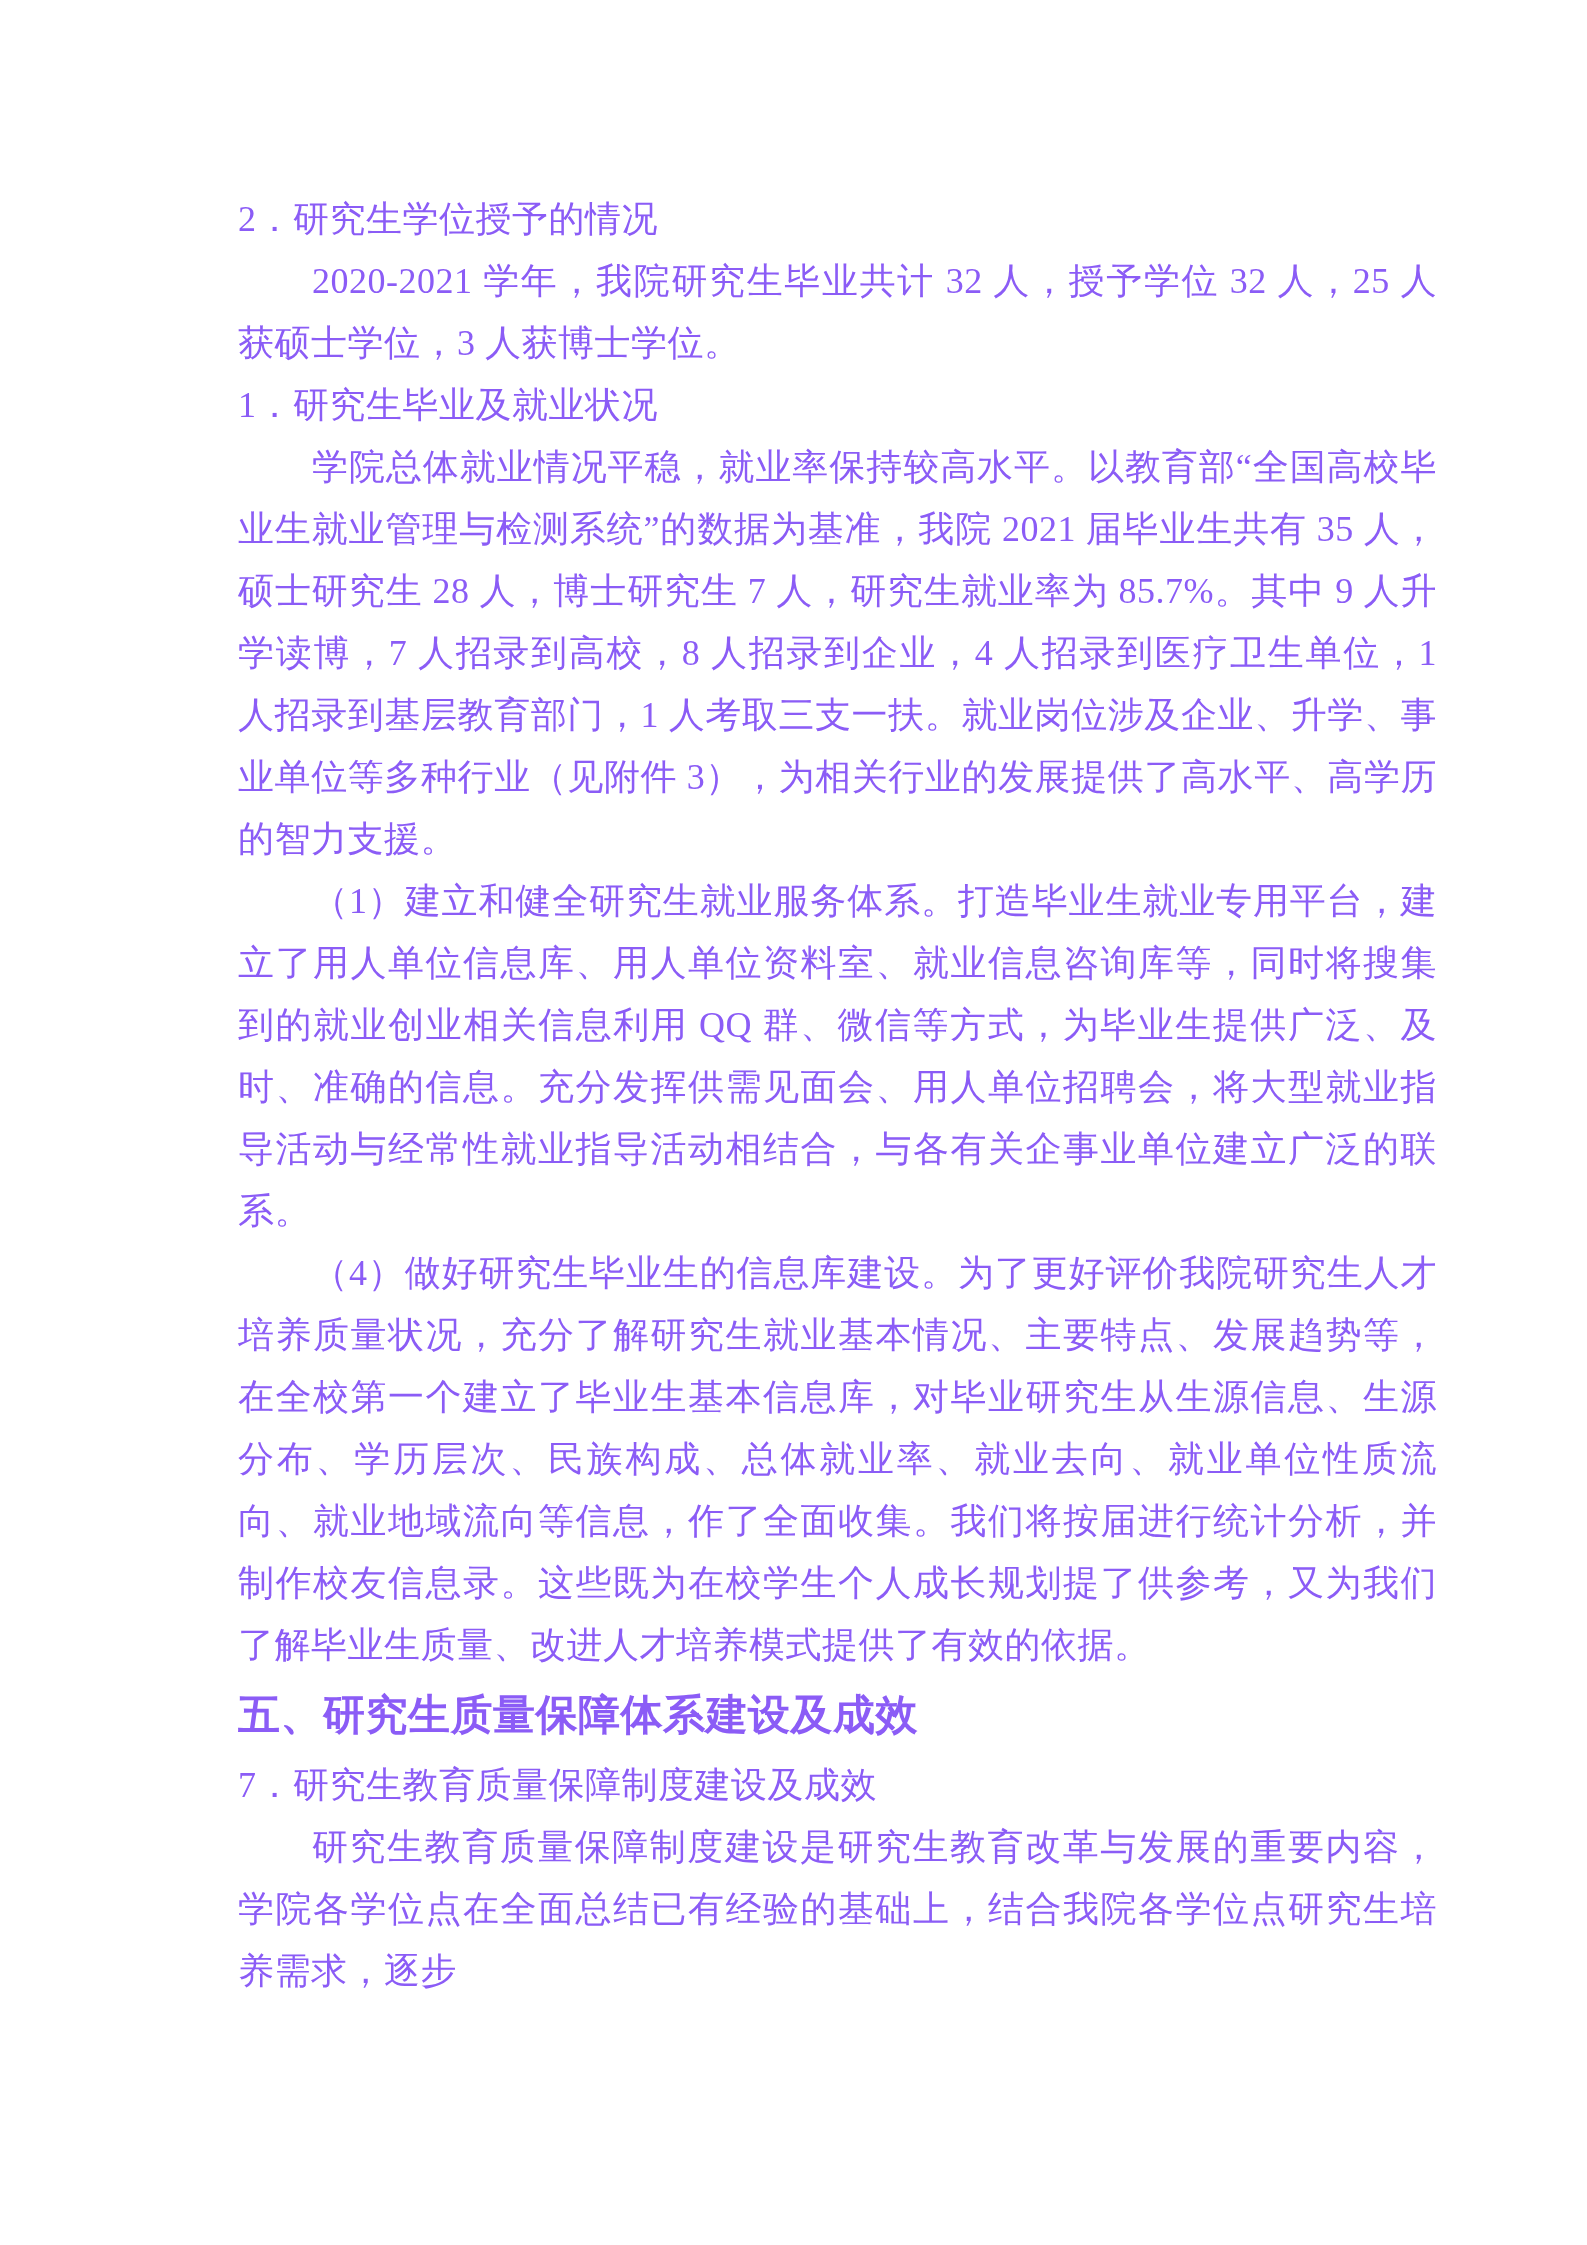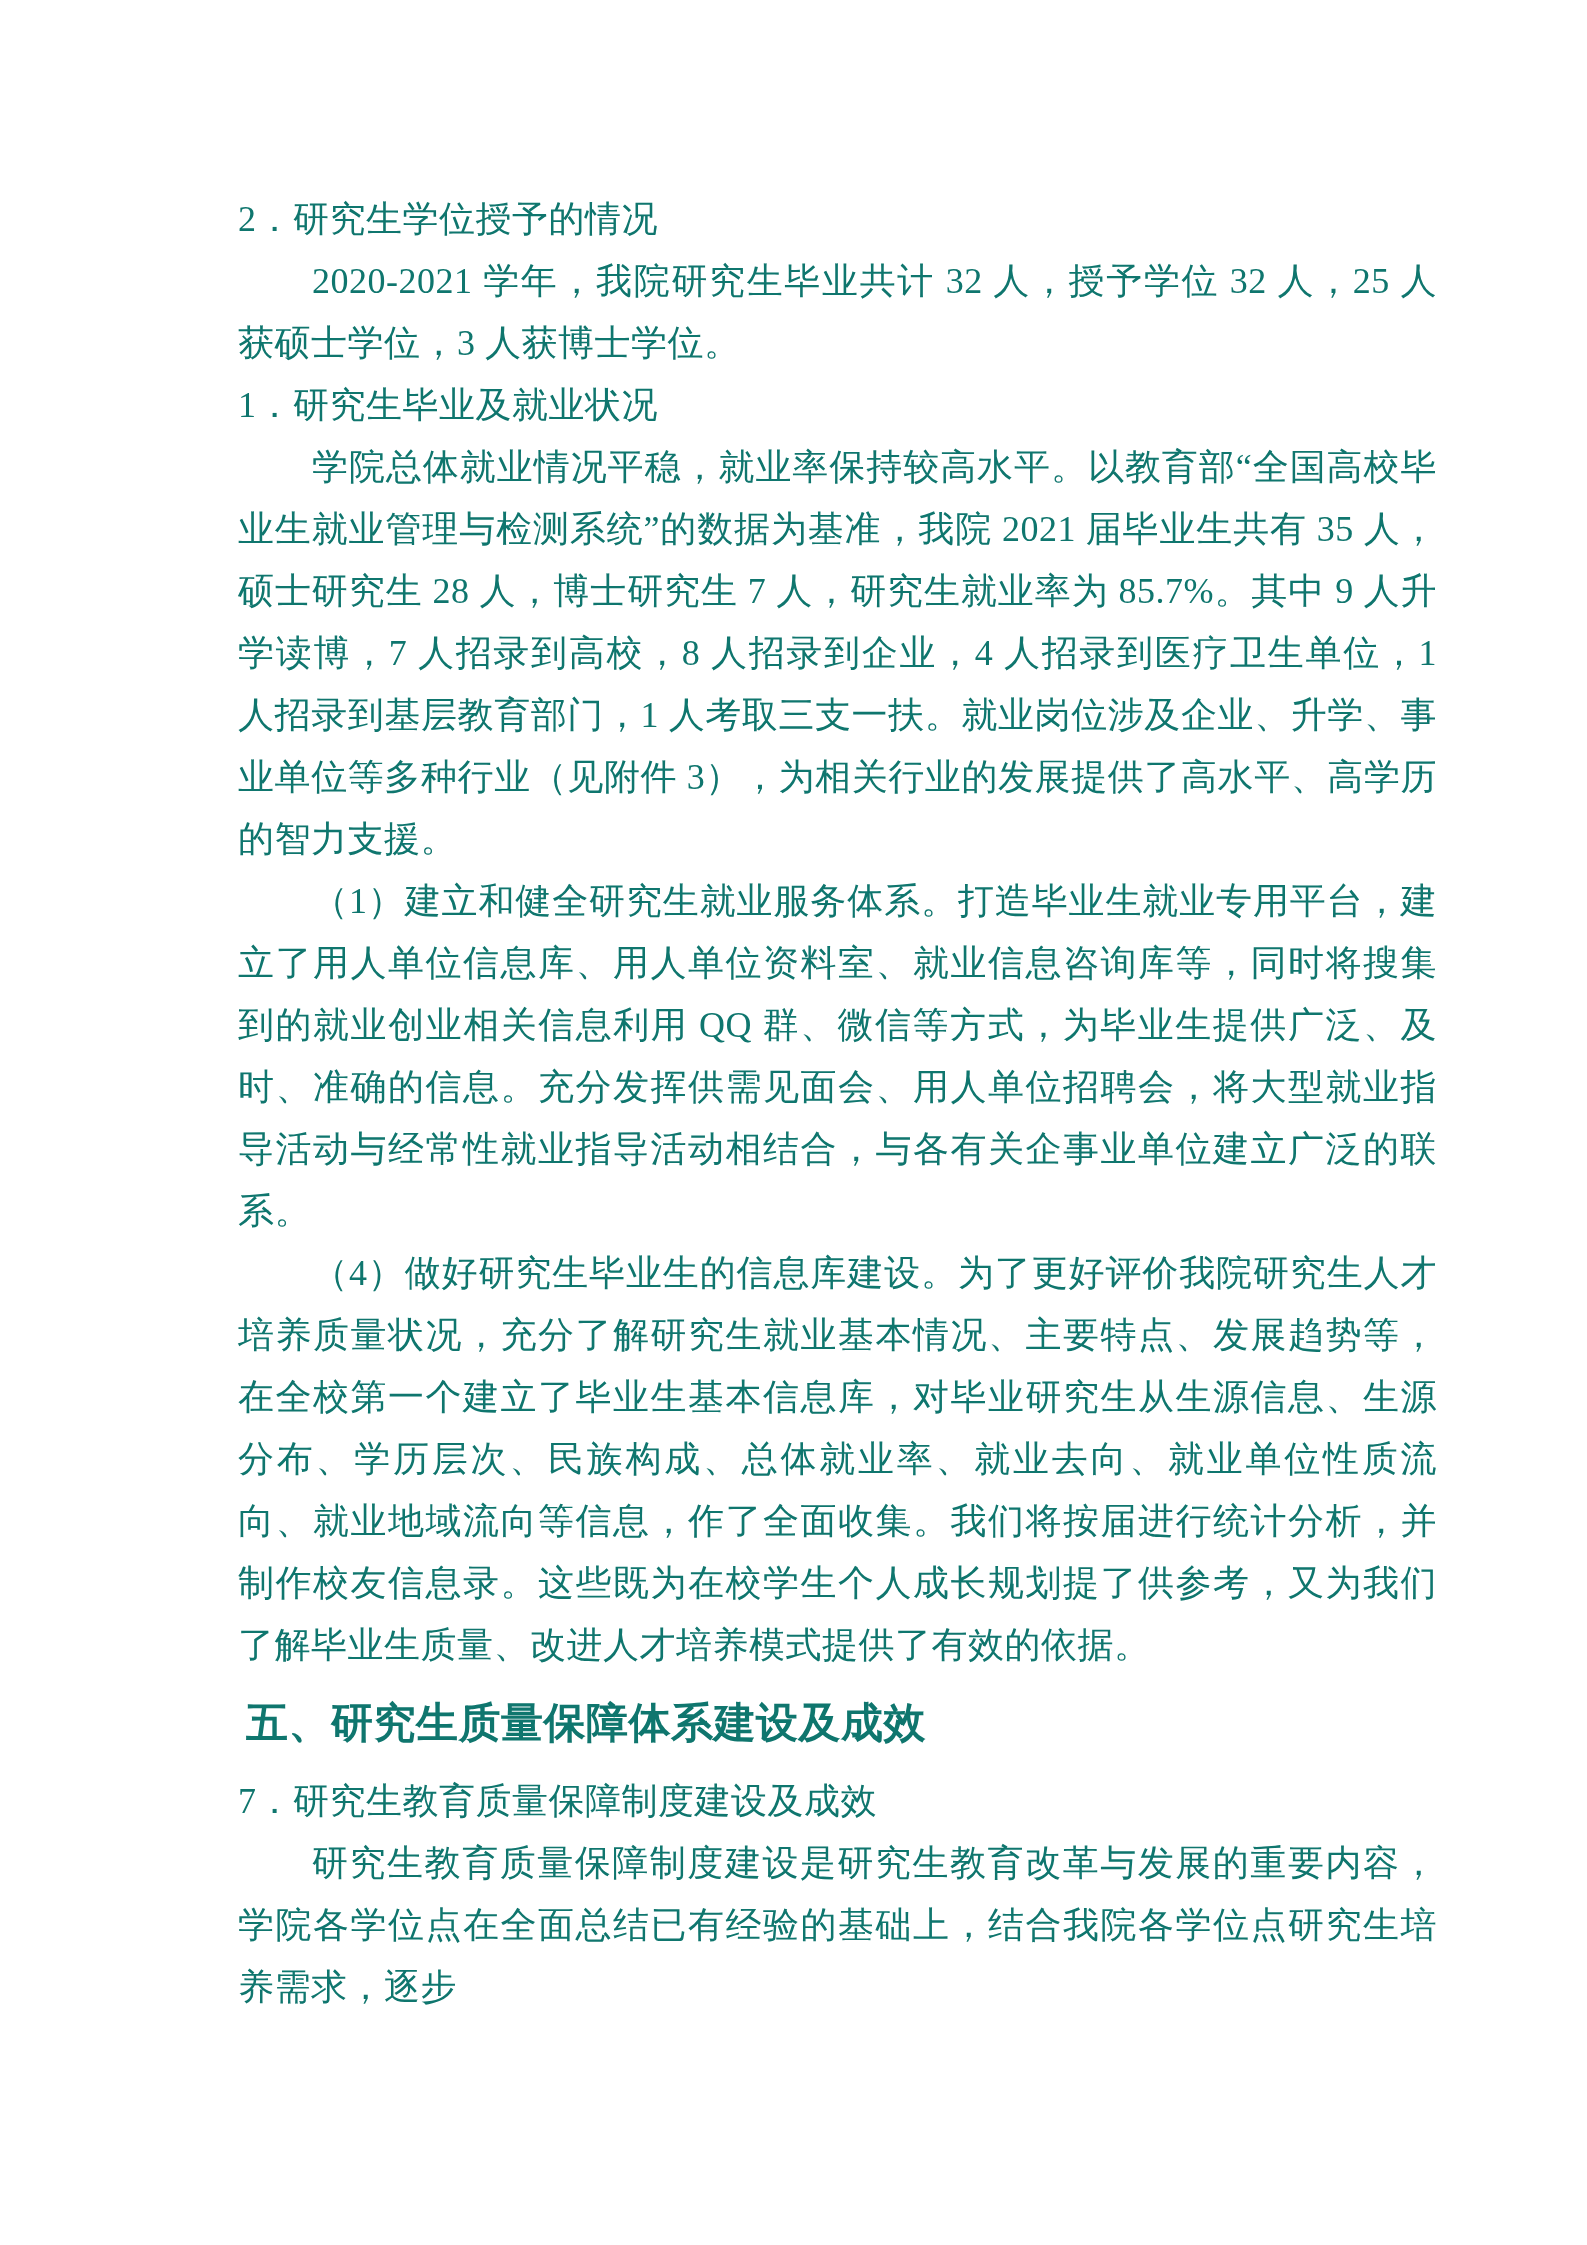--- a/index.html
+++ b/index.html
@@ -6,21 +6,21 @@
     margin: 0;
     padding: 0;
     background: #ffffff;
   }
   .page {
     position: relative;
     width: 1587px;
     height: 2245px;
     margin: 0 auto;
     background: #ffffff;
-    color: #0f766e;
+    color: #8b5cf6;
     font-family: "Liberation Serif", "DejaVu Serif", serif;
     box-sizing: border-box;
     padding: 188px 150px 0 238px;
     overflow: hidden;
   }
   .doc p {
     margin: 0;
   }
   .item-heading {
     font-size: 36px;
@@ -33,21 +33,21 @@
     font-size: 36px;
     line-height: 62px;
     text-align: justify;
     text-indent: 74px;
     letter-spacing: 0.5px;
   }
   .section-heading {
     font-size: 42px;
     font-weight: bold;
     line-height: 78px;
-    margin: 8px;
+    margin: 0;
     letter-spacing: 0.5px;
   }
 </style>
 </head>
 <body>
 
 <div class="page">
   <div class="doc">
     <p class="item-heading">2．研究生学位授予的情况</p>
     <p class="para">2020-2021 学年，我院研究生毕业共计 32 人，授予学位 32 人，25 人获硕士学位，3 人获博士学位。</p>

